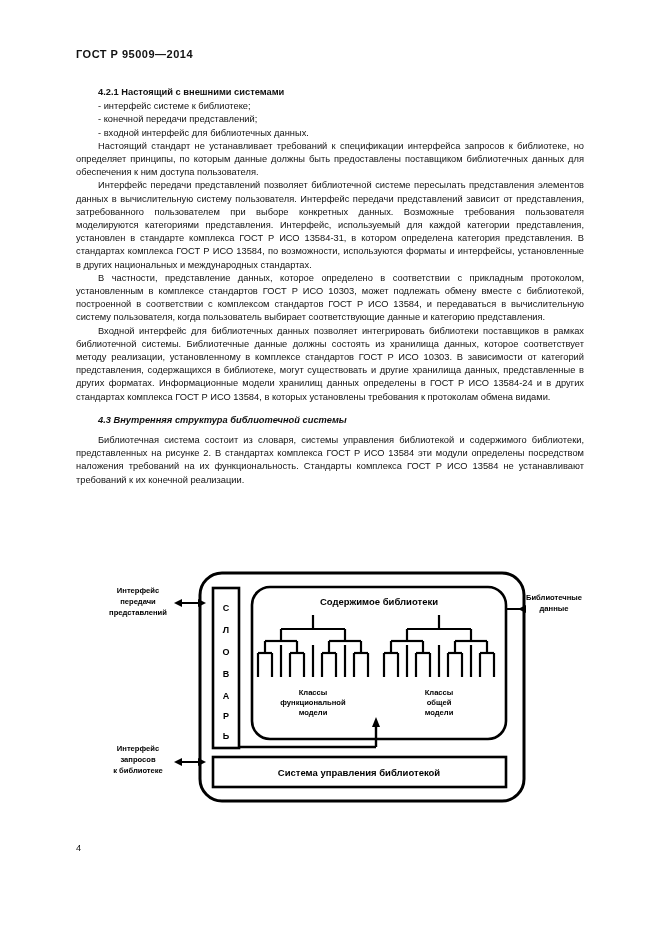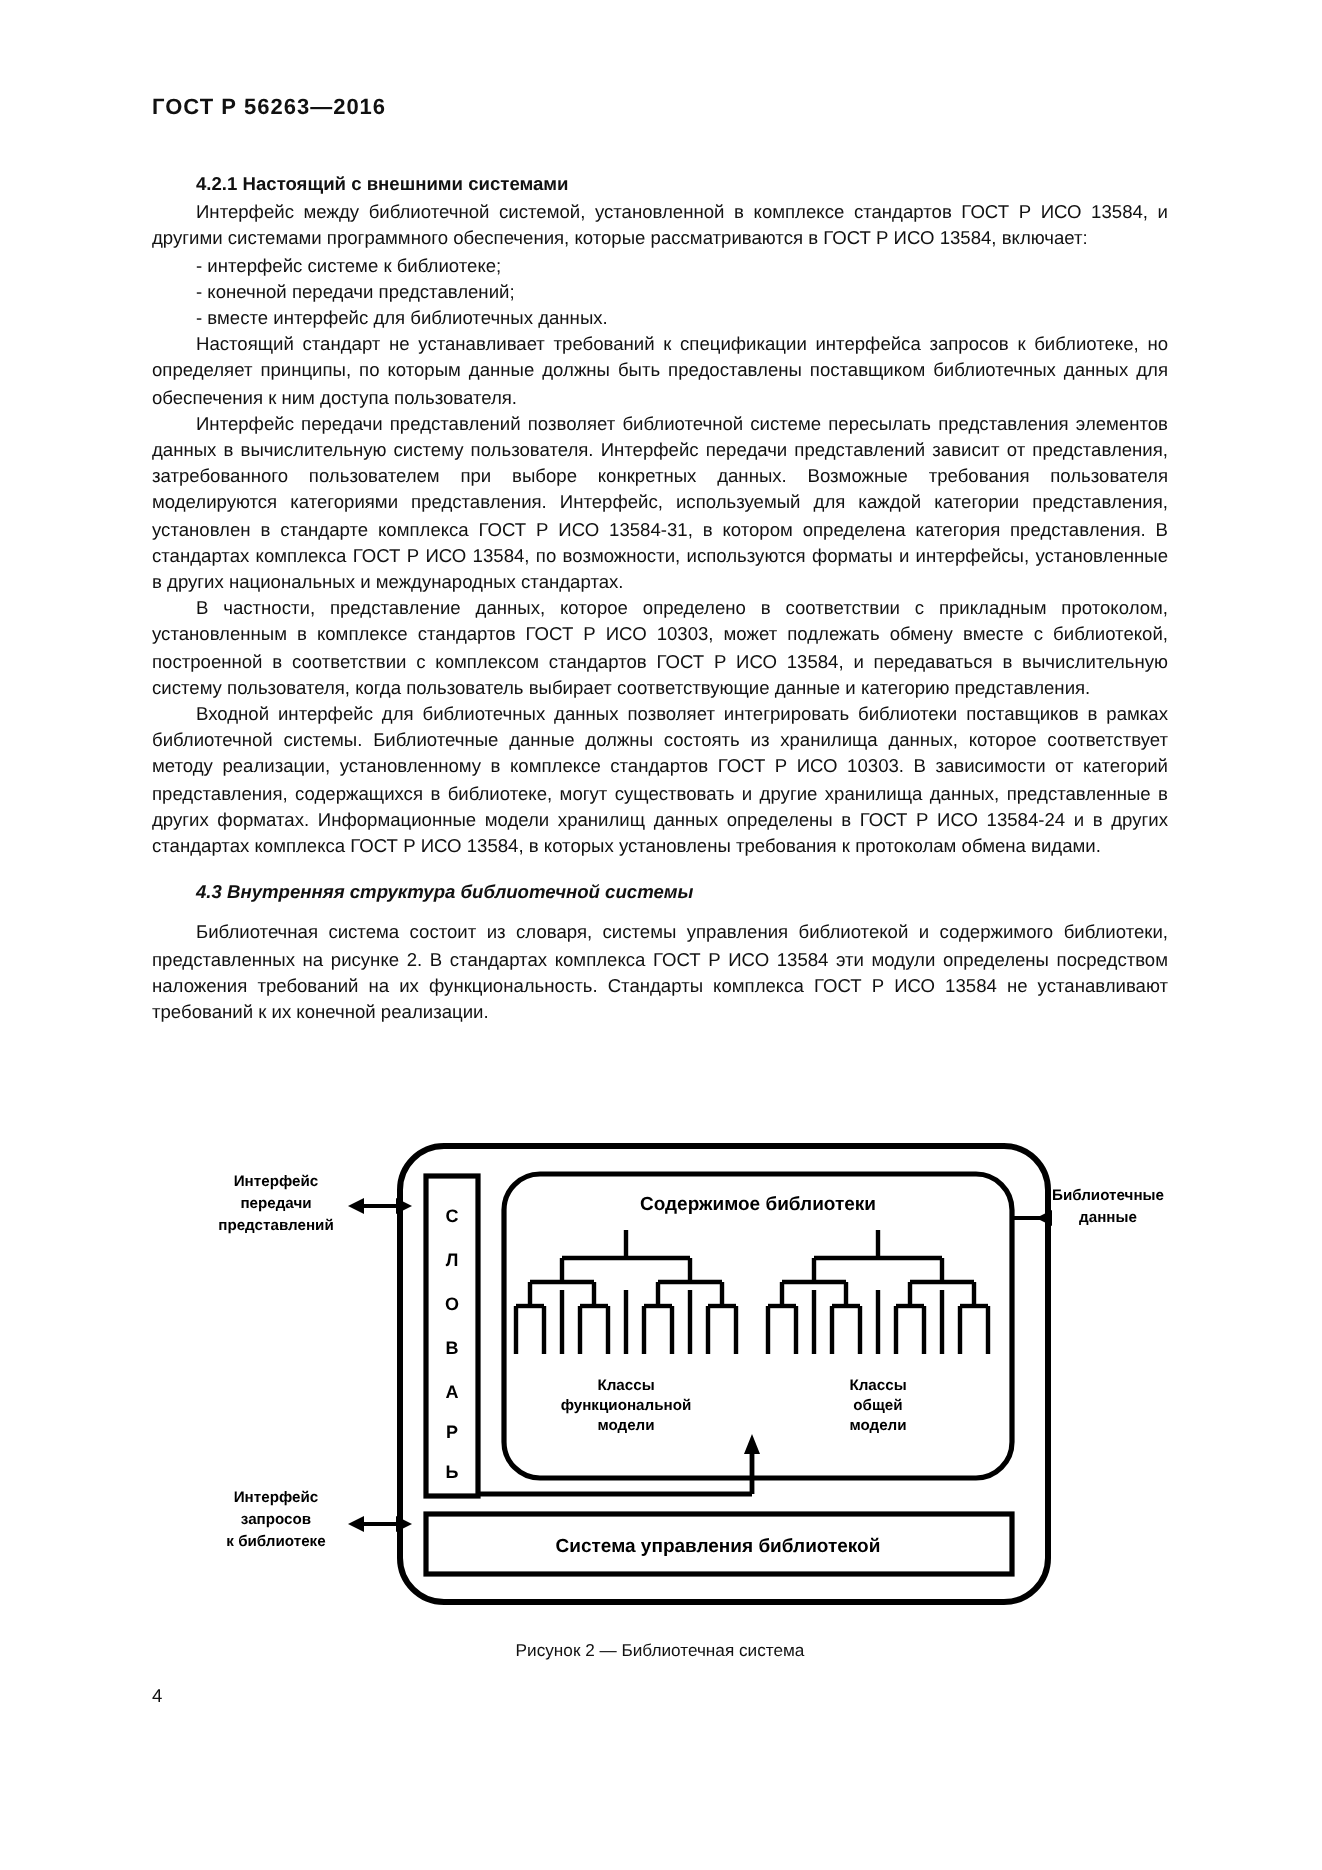--- a/index.html
+++ b/index.html
@@ -106,32 +106,31 @@
     font-family: "Liberation Sans", sans-serif;
     font-weight: bold;
     fill: #000;
   }
 </style>
 </head>
 <body>
 
 <div class="page">
 
-  <div class="doc-header">ГОСТ Р 56263—2016</div>
+  <div class="doc-header">ГОСТ Р 95009—2014</div>
 
   <div class="content">
 
     <h3 class="heading">4.2.1 Настоящий с внешними системами</h3>
 
-    <p class="body">Интерфейс между библиотечной системой, установленной в комплексе стандартов ГОСТ Р ИСО 13584, и другими системами программного обеспечения, которые рассматриваются в ГОСТ Р ИСО 13584, включает:</p>
 
     <ul class="dash-list">
       <li>- интерфейс системе к библиотеке;</li>
       <li>- конечной передачи представлений;</li>
-      <li>- вместе интерфейс для библиотечных данных.</li>
+      <li>- входной интерфейс для библиотечных данных.</li>
     </ul>
 
     <p class="body">Настоящий стандарт не устанавливает требований к спецификации интерфейса запросов к библиотеке, но определяет принципы, по которым данные должны быть предоставлены поставщиком библиотечных данных для обеспечения к ним доступа пользователя.</p>
     <p class="body">Интерфейс передачи представлений позволяет библиотечной системе пересылать представления элементов данных в вычислительную систему пользователя. Интерфейс передачи представлений зависит от представления, затребованного пользователем при выборе конкретных данных. Возможные требования пользователя моделируются категориями представления. Интерфейс, используемый для каждой категории представления, установлен в стандарте комплекса ГОСТ Р ИСО 13584-31, в котором определена категория представления. В стандартах комплекса ГОСТ Р ИСО 13584, по возможности, используются форматы и интерфейсы, установленные в других национальных и международных стандартах.</p>
     <p class="body">В частности, представление данных, которое определено в соответствии с прикладным протоколом, установленным в комплексе стандартов ГОСТ Р ИСО 10303, может подлежать обмену вместе с библиотекой, построенной в соответствии с комплексом стандартов ГОСТ Р ИСО 13584, и передаваться в вычислительную систему пользователя, когда пользователь выбирает соответствующие данные и категорию представления.</p>
     <p class="body">Входной интерфейс для библиотечных данных позволяет интегрировать библиотеки поставщиков в рамках библиотечной системы. Библиотечные данные должны состоять из хранилища данных, которое соответствует методу реализации, установленному в комплексе стандартов ГОСТ Р ИСО 10303. В зависимости от категорий представления, содержащихся в библиотеке, могут существовать и другие хранилища данных, представленные в других форматах. Информационные модели хранилищ данных определены в ГОСТ Р ИСО 13584-24 и в других стандартах комплекса ГОСТ Р ИСО 13584, в которых установлены требования к протоколам обмена видами.</p>
 
     <h3 class="heading spaced-above spaced-below">4.3 Внутренняя структура библиотечной системы</h3>
 
     <p class="body">Библиотечная система состоит из словаря, системы управления библиотекой и содержимого библиотеки, представленных на рисунке 2. В стандартах комплекса ГОСТ Р ИСО 13584 эти модули определены посредством наложения требований на их функциональность. Стандарты комплекса ГОСТ Р ИСО 13584 не устанавливают требований к их конечной реализации.</p>
@@ -246,18 +245,17 @@
 
       <text class="diagram-text" x="478" y="35" font-size="7.6" text-anchor="middle">Библиотечные</text>
       <text class="diagram-text" x="478" y="46" font-size="7.6" text-anchor="middle">данные</text>
       <g stroke="#000" stroke-width="2">
         <line x1="448" y1="44" x2="430" y2="44"></line>
         <path d="M 442 44 L 450 40 L 450 48 Z" fill="#000" stroke="none"></path>
       </g>
 
     </svg>
 
-    <div class="fig-caption">Рисунок 2 — Библиотечная система</div>
   </div>
 
   <div class="page-number">4</div>
 
 </div>
 
 </body></html>

